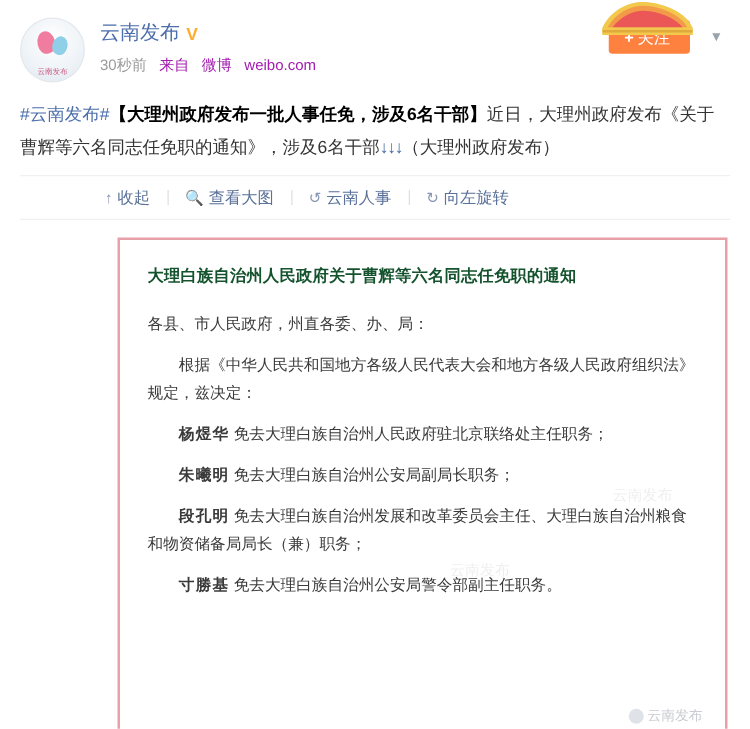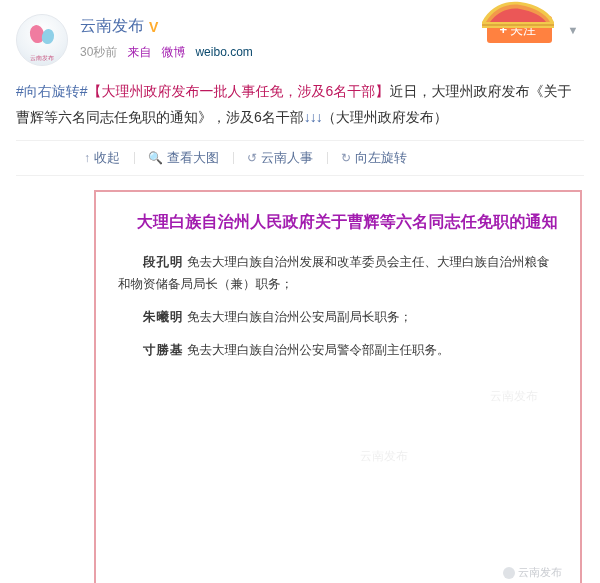--- a/index.html
+++ b/index.html
@@ -83,21 +83,21 @@
     color: #ffac2d;
     font-size: 14px;
     font-weight: bold;
   }
   .meta-row {
     margin-top: 7px;
     font-size: 12px;
     color: #9a9a9a;
   }
   .meta-row .src { color: #a21caf; }
-  .meta-row .src-link { color: #0c4a6e; cursor: pointer; }
+  .meta-row .src-link { color: #a21caf; cursor: pointer; }
   .head-right {
     flex: 0 0 auto;
     display: flex;
     align-items: center;
     gap: 10px;
     padding-top: 2px;
   }
   .follow-btn {
     background: #ff8140;
     color: #fff;
@@ -134,21 +134,21 @@
   }
   
   .body-text {
     margin-top: 12px;
     font-size: 14px;
     line-height: 26px;
     color: #333;
     word-break: break-all;
   }
   .topic { color: #4c6eab; cursor: pointer; }
-  .bold-ttl { font-weight: normal; color: #be185d; }
+  .bold-ttl { font-weight: bold; color: #000000; }
   .arrows { color: #4c6eab; letter-spacing: -1px; }
   
   .actions {
     margin-top: 10px;
     padding: 9px 0 9px 0;
     border-top: 1px solid #f0f0f0;
     border-bottom: 1px solid #f0f0f0;
     display: flex;
     align-items: center;
     font-size: 13px;
@@ -191,24 +191,24 @@
     overflow: hidden;
   }
   .notice-inner {
     border: 1px solid #f0c9ce;
     padding: 0;
     height: 100%;
     position: relative;
     border: none;
   }
   .n-title {
-    color: #a21caf;
+    color: #14532d;
     font-weight: bold;
-    font-size: 16px;
-    text-align: right;
+    font-size: 13px;
+    text-align: left;
     margin: 2px 0 18px 0;
     letter-spacing: 0.2px;
   }
   .n-p {
     font-size: 12.5px;
     line-height: 22px;
     color: #3a3a3a;
     margin: 0 0 11px 0;
   }
   .n-p.indent { text-indent: 25px; }
@@ -282,21 +282,21 @@
     <div class="head-right">
       <button class="follow-btn">
         <span class="plus">+</span>
         <span>关注</span>
       </button>
       <div class="caret-btn">▼</div>
     </div>
   </div>
 
   <div class="body-text">
-    <span class="topic">#向右旋转#</span><span class="bold-ttl">【大理州政府发布一批人事任免，涉及6名干部】</span><span>近日，大理州政府发布《关于曹辉等六名同志任免职的通知》，涉及6名干部</span><span class="arrows">↓↓↓</span><span>（大理州政府发布）</span>
+    <span class="topic">#云南发布#</span><span class="bold-ttl">【大理州政府发布一批人事任免，涉及6名干部】</span><span>近日，大理州政府发布《关于曹辉等六名同志任免职的通知》，涉及6名干部</span><span class="arrows">↓↓↓</span><span>（大理州政府发布）</span>
   </div>
 
   <div class="actions">
     <div class="act">
 
       <span class="ico">↑</span>
       <span>收起</span>
     </div>
     <div class="act">
       <span class="sep"></span>
@@ -312,28 +312,34 @@
       <span class="sep"></span>
       <span class="ico">↻</span>
       <span>向左旋转</span>
     </div>
   </div>
 
   <div class="card-wrap">
     <div class="notice">
       <div class="notice-inner">
         <div class="n-title">大理白族自治州人民政府关于曹辉等六名同志任免职的通知</div>
+        <div class="n-p">各县、市人民政府，州直各委、办、局：</div>
+        <div class="n-p indent">根据《中华人民共和国地方各级人民代表大会和地方各级人民政府组织法》规定，兹决定：</div>
 
         <div class="n-p indent">
-          <span class="n-name">段孔明</span>
-          <span>免去大理白族自治州发展和改革委员会主任、大理白族自治州粮食和物资储备局局长（兼）职务；</span>
+          <span class="n-name">杨煜华</span>
+          <span>免去大理白族自治州人民政府驻北京联络处主任职务；</span>
         </div>
         <div class="n-p indent">
           <span class="n-name">朱曦明</span>
           <span>免去大理白族自治州公安局副局长职务；</span>
+        </div>
+        <div class="n-p indent">
+          <span class="n-name">段孔明</span>
+          <span>免去大理白族自治州发展和改革委员会主任、大理白族自治州粮食和物资储备局局长（兼）职务；</span>
         </div>
         <div class="n-p indent">
           <span class="n-name">寸勝基</span>
           <span>免去大理白族自治州公安局警令部副主任职务。</span>
         </div>
 
         <div class="wm wm1">云南发布</div>
         <div class="wm wm2">云南发布</div>
       </div>
       <div class="wm-badge">

